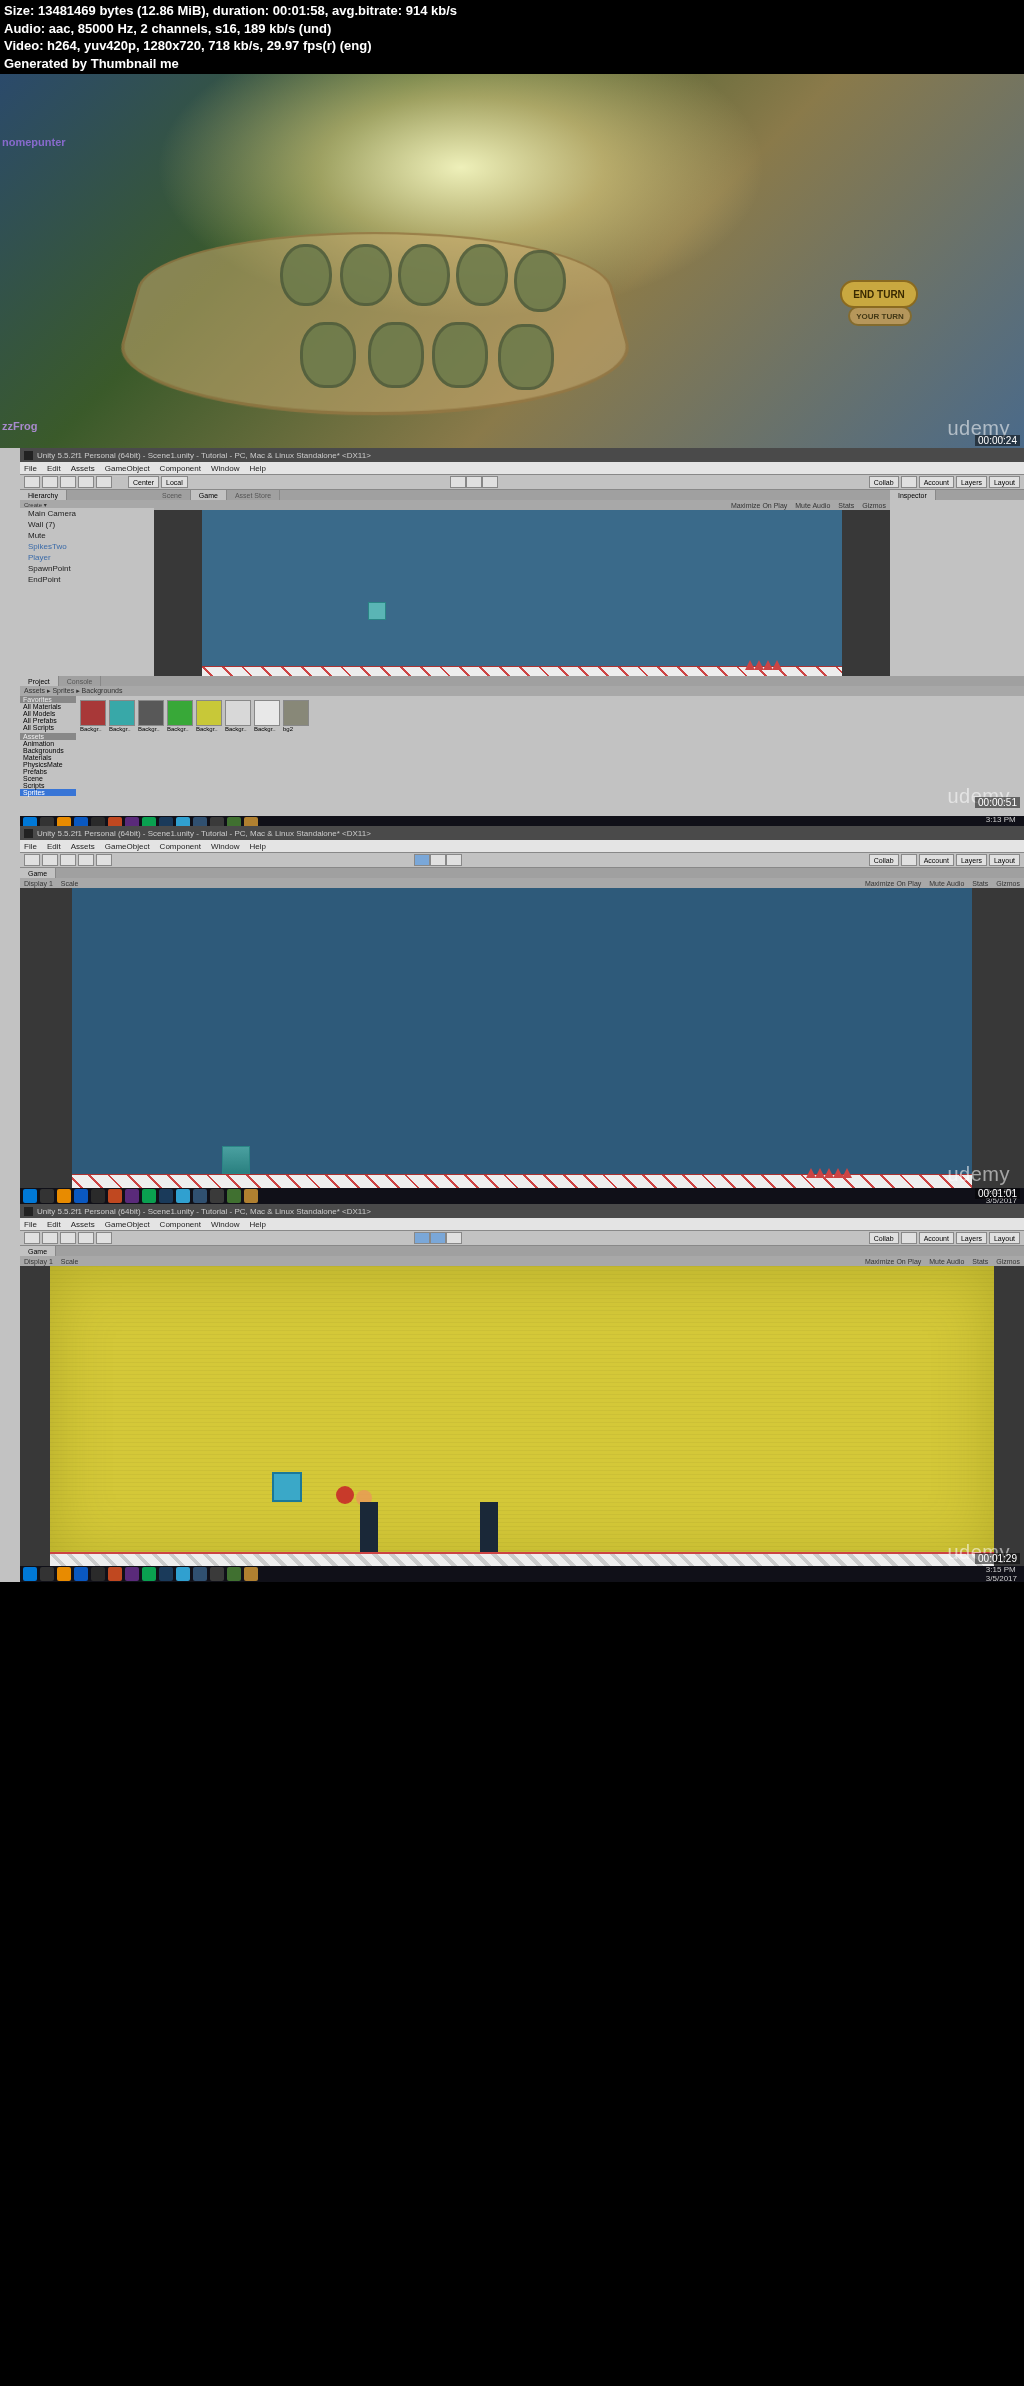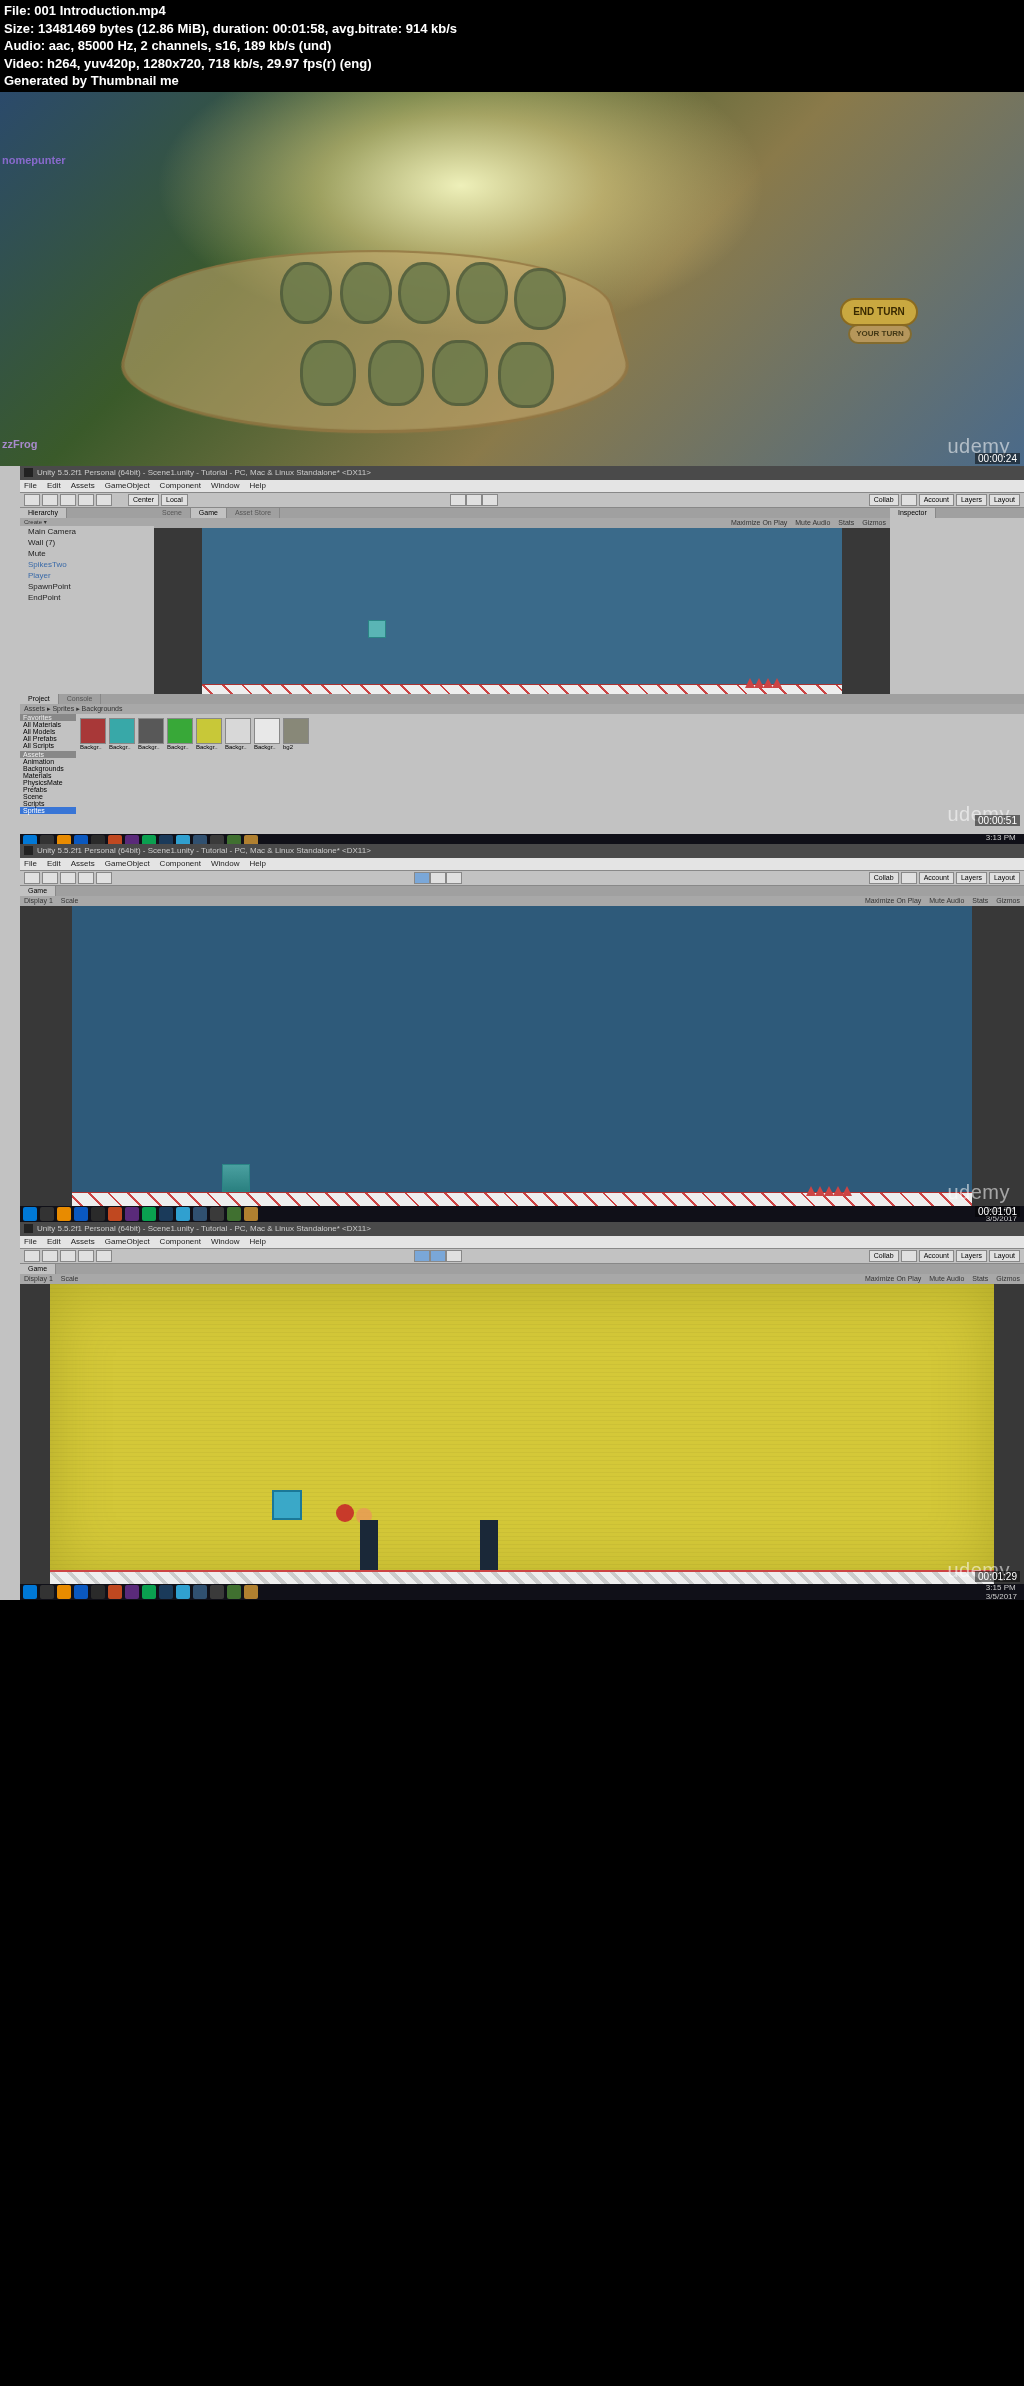--- a/index.html
+++ b/index.html
@@ -69,21 +69,20 @@
 .yellowview .pillar { position:absolute; width:18px; height:50px; background:#1a2838; }
 .yellowview .floor2 { position:absolute; left:0; right:0; bottom:0; height:14px; background: repeating-linear-gradient(45deg, #eee, #eee 8px, #ccc 8px, #ccc 12px); border-top:2px solid #a33; }
 .yellowview .floor2::after { content:''; position:absolute; left:0; right:0; top:-2px; height:2px; background:#c44; }
 
 .right-clock { color:#ccc; font-size:8px; margin-left:auto; padding-right:4px; white-space:pre; }
 </style>
 </head>
 <body>
 
 <div class="header">
-  <span class="line">File: 001 Introduction.mp4</span>
   <span class="line">Size: 13481469 bytes (12.86 MiB), duration: 00:01:58, avg.bitrate: 914 kb/s</span>
   <span class="line">Audio: aac, 85000 Hz, 2 channels, s16, 189 kb/s (und)</span>
   <span class="line">Video: h264, yuv420p, 1280x720, 718 kb/s, 29.97 fps(r) (eng)</span>
   <span class="line">Generated by Thumbnail me</span>
 </div>
 
 <div class="frame frame1">
   <div class="overlay"></div>
   <div class="board"></div>
   <div class="card" style="left:280px; top:170px;"></div>

